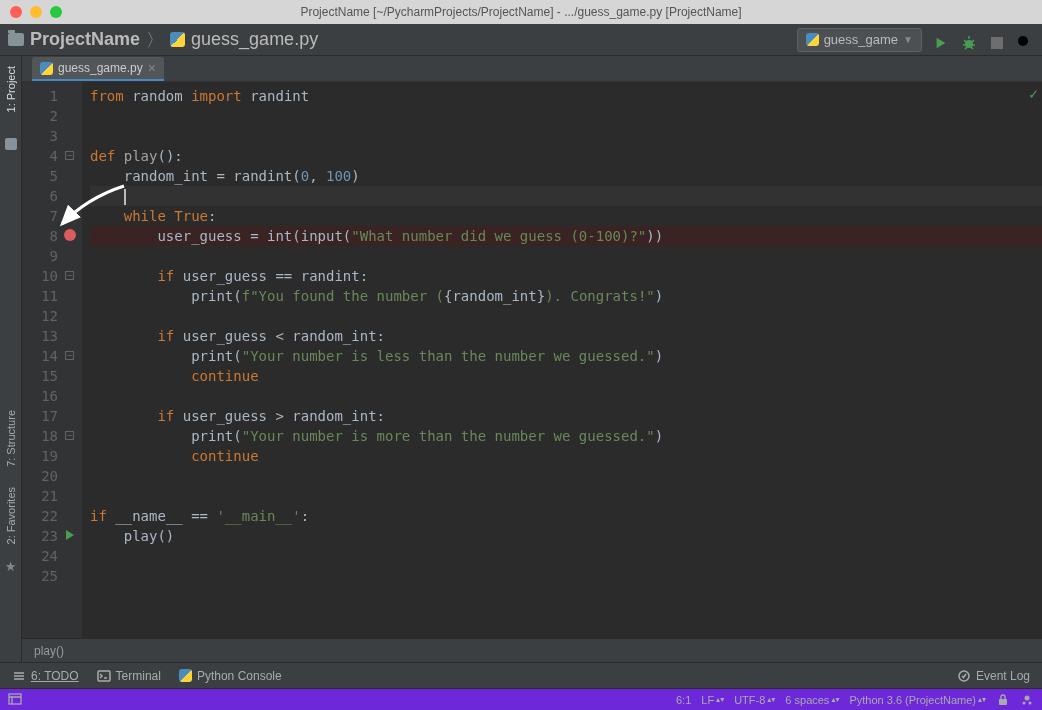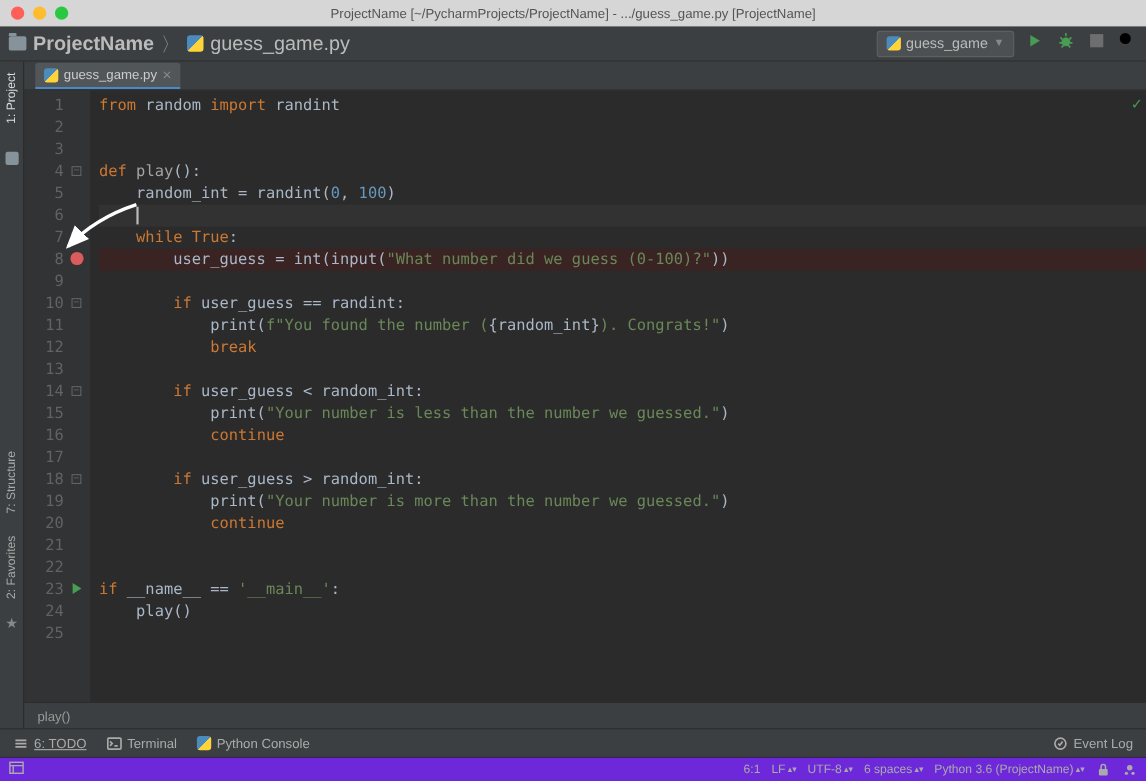--- a/index.html
+++ b/index.html
@@ -8,21 +8,21 @@
 .traffic { display:flex; gap:8px; padding-left:10px; }
 .traffic span { width:12px; height:12px; border-radius:50%; display:inline-block; }
 .traffic .red{background:#ff5f57;} .traffic .yellow{background:#febc2e;} .traffic .green{background:#28c840;}
 .titlebar-title { position:absolute; left:0; right:0; text-align:center; color:#555; font-size:12px; pointer-events:none;}
 .navbar { height:32px; background:#3c3f41; border-bottom:1px solid #2b2b2b; display:flex; align-items:center; padding:0 8px; justify-content:space-between;}
 .breadcrumb { display:flex; align-items:center; gap:6px; color:#bbbbbb; font-size:18px; font-weight:600;}
 .breadcrumb .sep{color:#888;font-weight:normal;}
 .folder-icon{width:16px;height:13px;background:#87939a;border-radius:2px;position:relative;}
 .folder-icon:before{content:"";position:absolute;top:-3px;left:0;width:7px;height:3px;background:#87939a;border-radius:1px 1px 0 0;}
 .py-icon{width:15px;height:15px;border-radius:3px;background:linear-gradient(135deg,#4b8bbe 50%,#ffd43b 50%);display:inline-block;}
-.toolbar-right{display:flex;align-items:flex-start;gap:10px;}
+.toolbar-right{display:flex;align-items:flex-end;gap:10px;}
 .runconfig{display:flex;align-items:center;gap:5px;background:#4c5052;border:1px solid #5e6060;border-radius:3px;padding:2px 8px;height:24px;color:#bbb;}
 .runconfig .arrow{font-size:10px;color:#888;}
 .tb-icon{width:18px;height:18px;display:flex;align-items:center;justify-content:center;color:#888;cursor:pointer;}
 .run-icon{color:#499c54;}
 .debug-icon{color:#499c54;}
 .stop-icon{width:12px;height:12px;background:#6e6e6e;}
 .main{display:flex;height:606px;}
 .left-gutter{width:22px;background:#3c3f41;border-right:1px solid #2b2b2b;display:flex;flex-direction:column;align-items:center;position:relative;}
 .vert-tab{writing-mode:vertical-rl;transform:rotate(180deg);font-size:11px;color:#aaa;padding:10px 2px;cursor:pointer;display:flex;align-items:center;gap:4px;}
 .vert-tab.active{color:#ddd;}
@@ -173,21 +173,20 @@
           <div class="line"></div>
           <div class="line"></div>
           <div class="line"><span class="kw">def</span> <span class="fn">play</span>():</div>
           <div class="line">    random_int = randint(<span class="num">0</span>, <span class="num">100</span>)</div>
           <div class="line caret-line">    <span class="caret"></span></div>
           <div class="line">    <span class="kw">while True</span>:</div>
           <div class="line bp-line">        user_guess = int(input(<span class="str">"What number did we guess (0-100)?"</span>))</div>
           <div class="line"></div>
           <div class="line">        <span class="kw">if</span> user_guess == randint:</div>
           <div class="line">            print(<span class="str">f"You found the number (</span>{random_int}<span class="str">). Congrats!"</span>)</div>
-          <div class="line">            <span class="kw">break</span></div>
           <div class="line"></div>
           <div class="line">        <span class="kw">if</span> user_guess &lt; random_int:</div>
           <div class="line">            print(<span class="str">"Your number is less than the number we guessed."</span>)</div>
           <div class="line">            <span class="kw">continue</span></div>
           <div class="line"></div>
           <div class="line">        <span class="kw">if</span> user_guess &gt; random_int:</div>
           <div class="line">            print(<span class="str">"Your number is more than the number we guessed."</span>)</div>
           <div class="line">            <span class="kw">continue</span></div>
           <div class="line"></div>
           <div class="line"></div>

